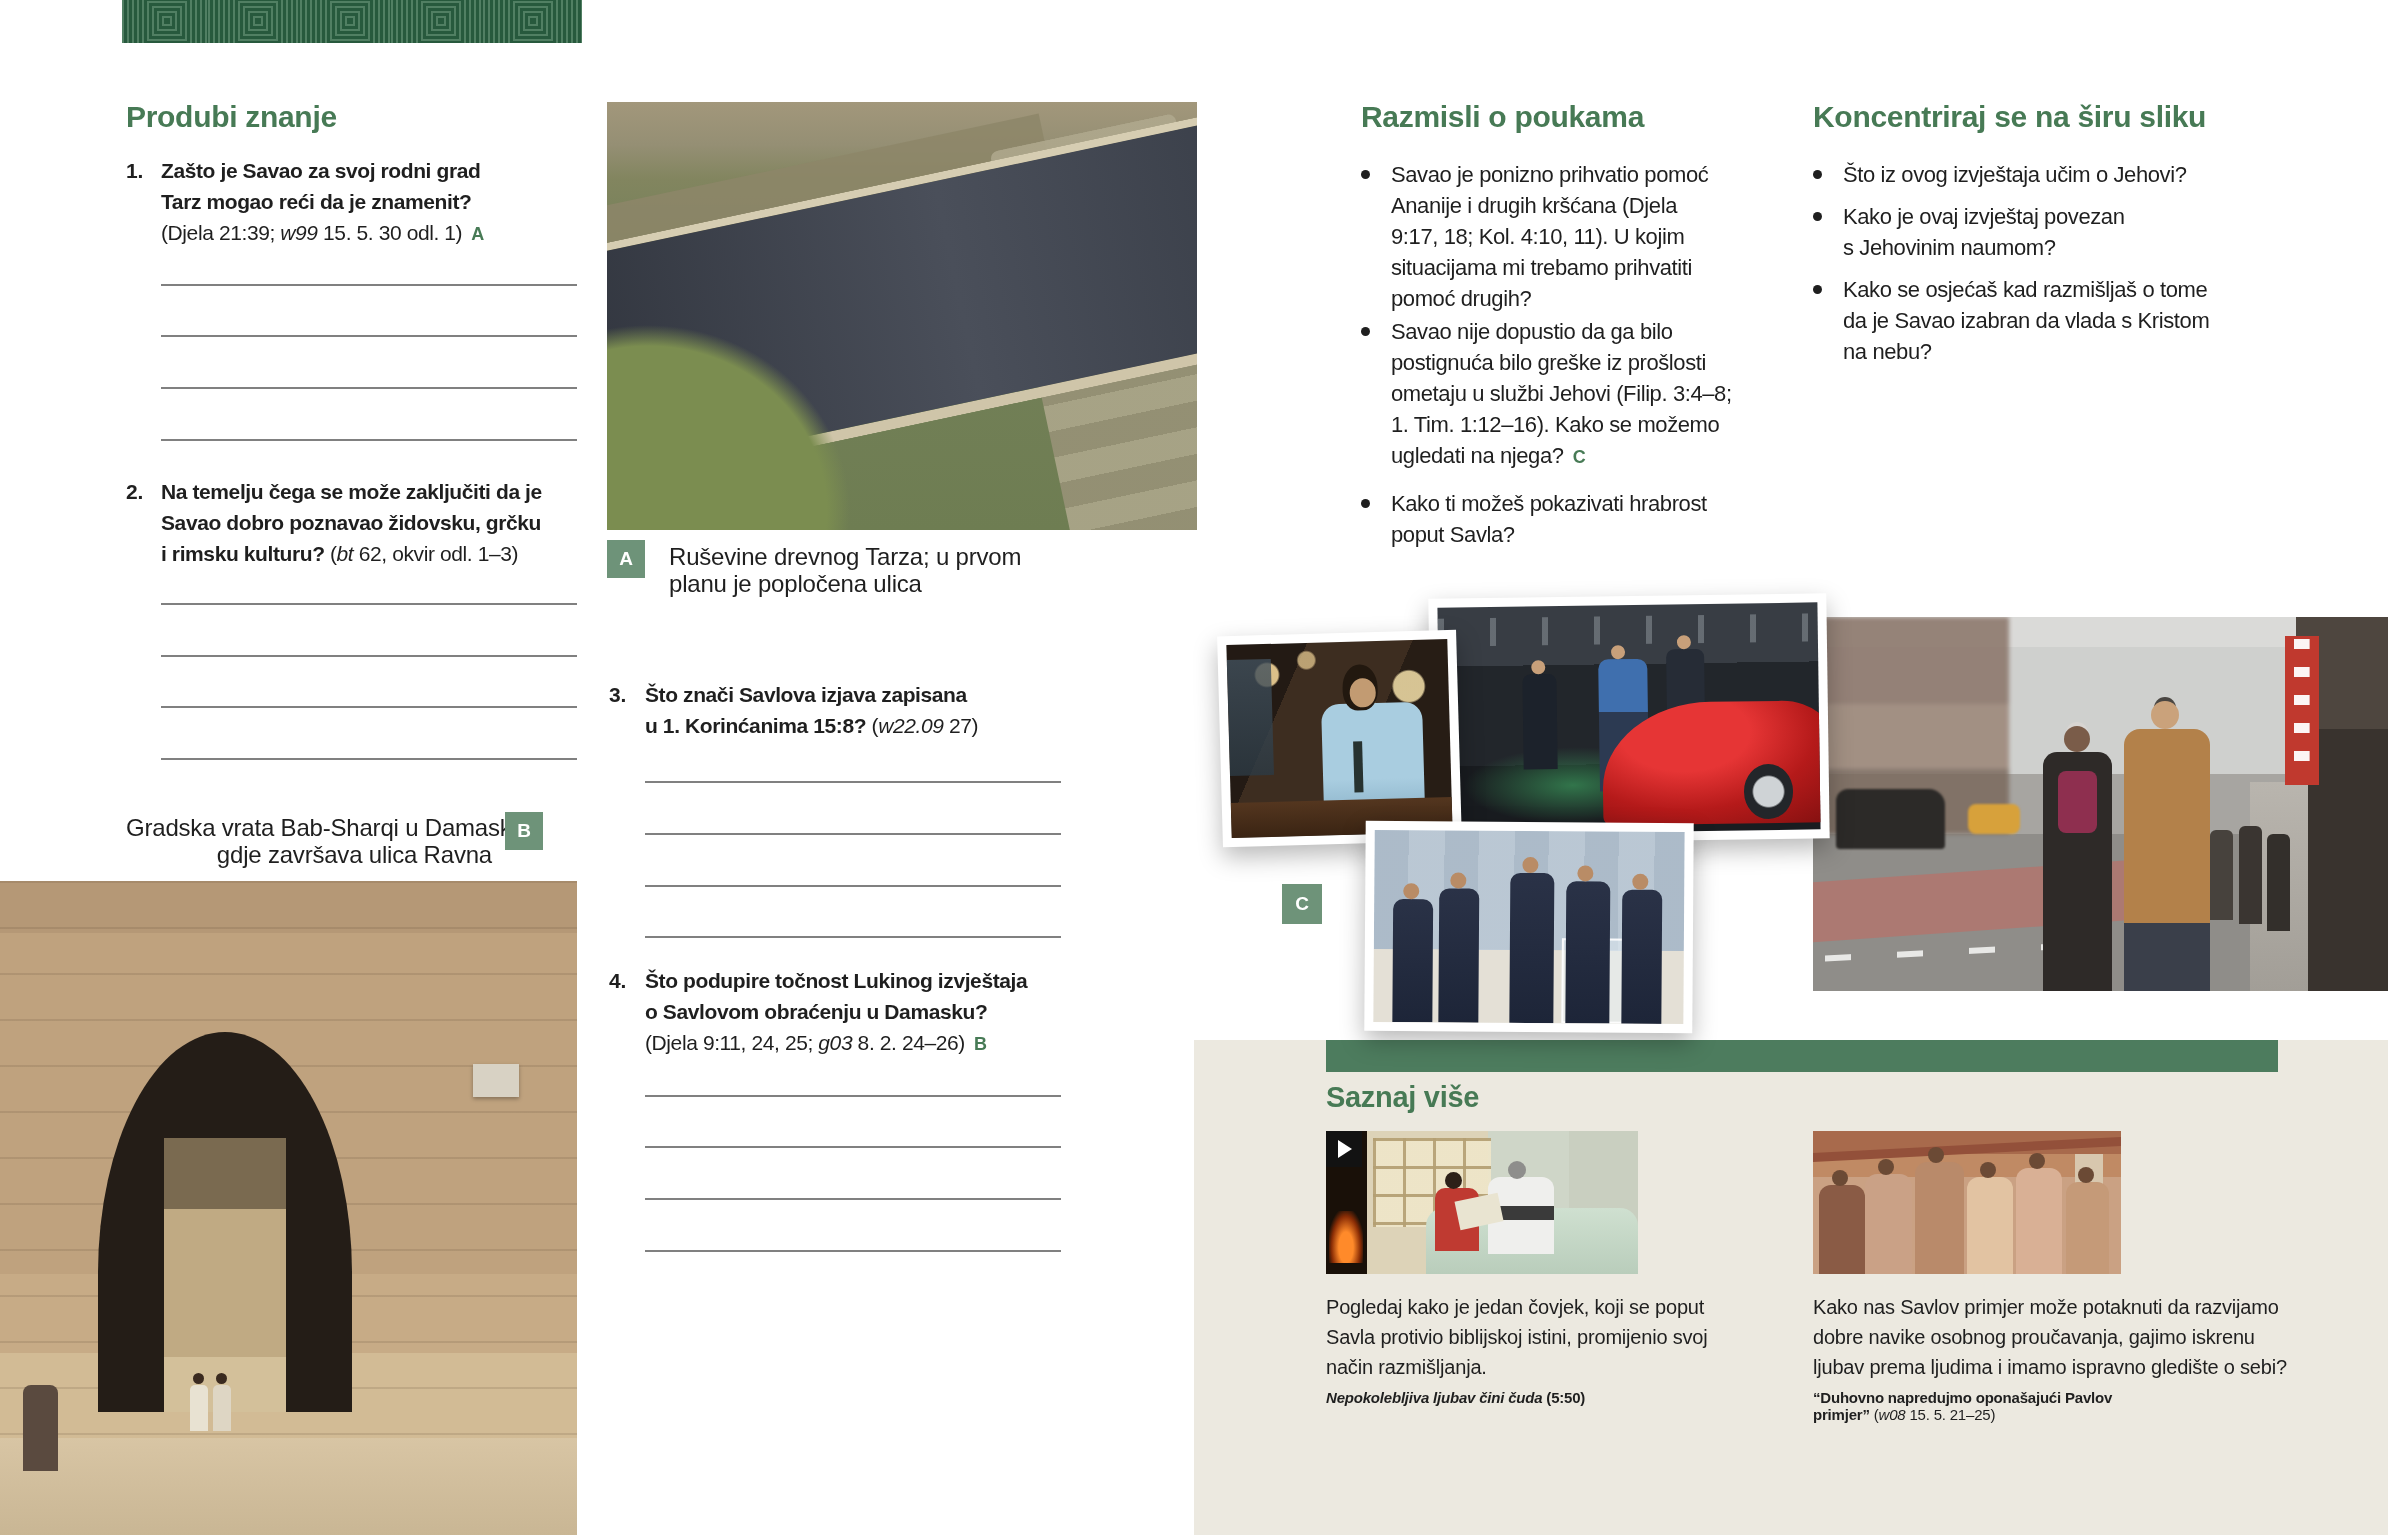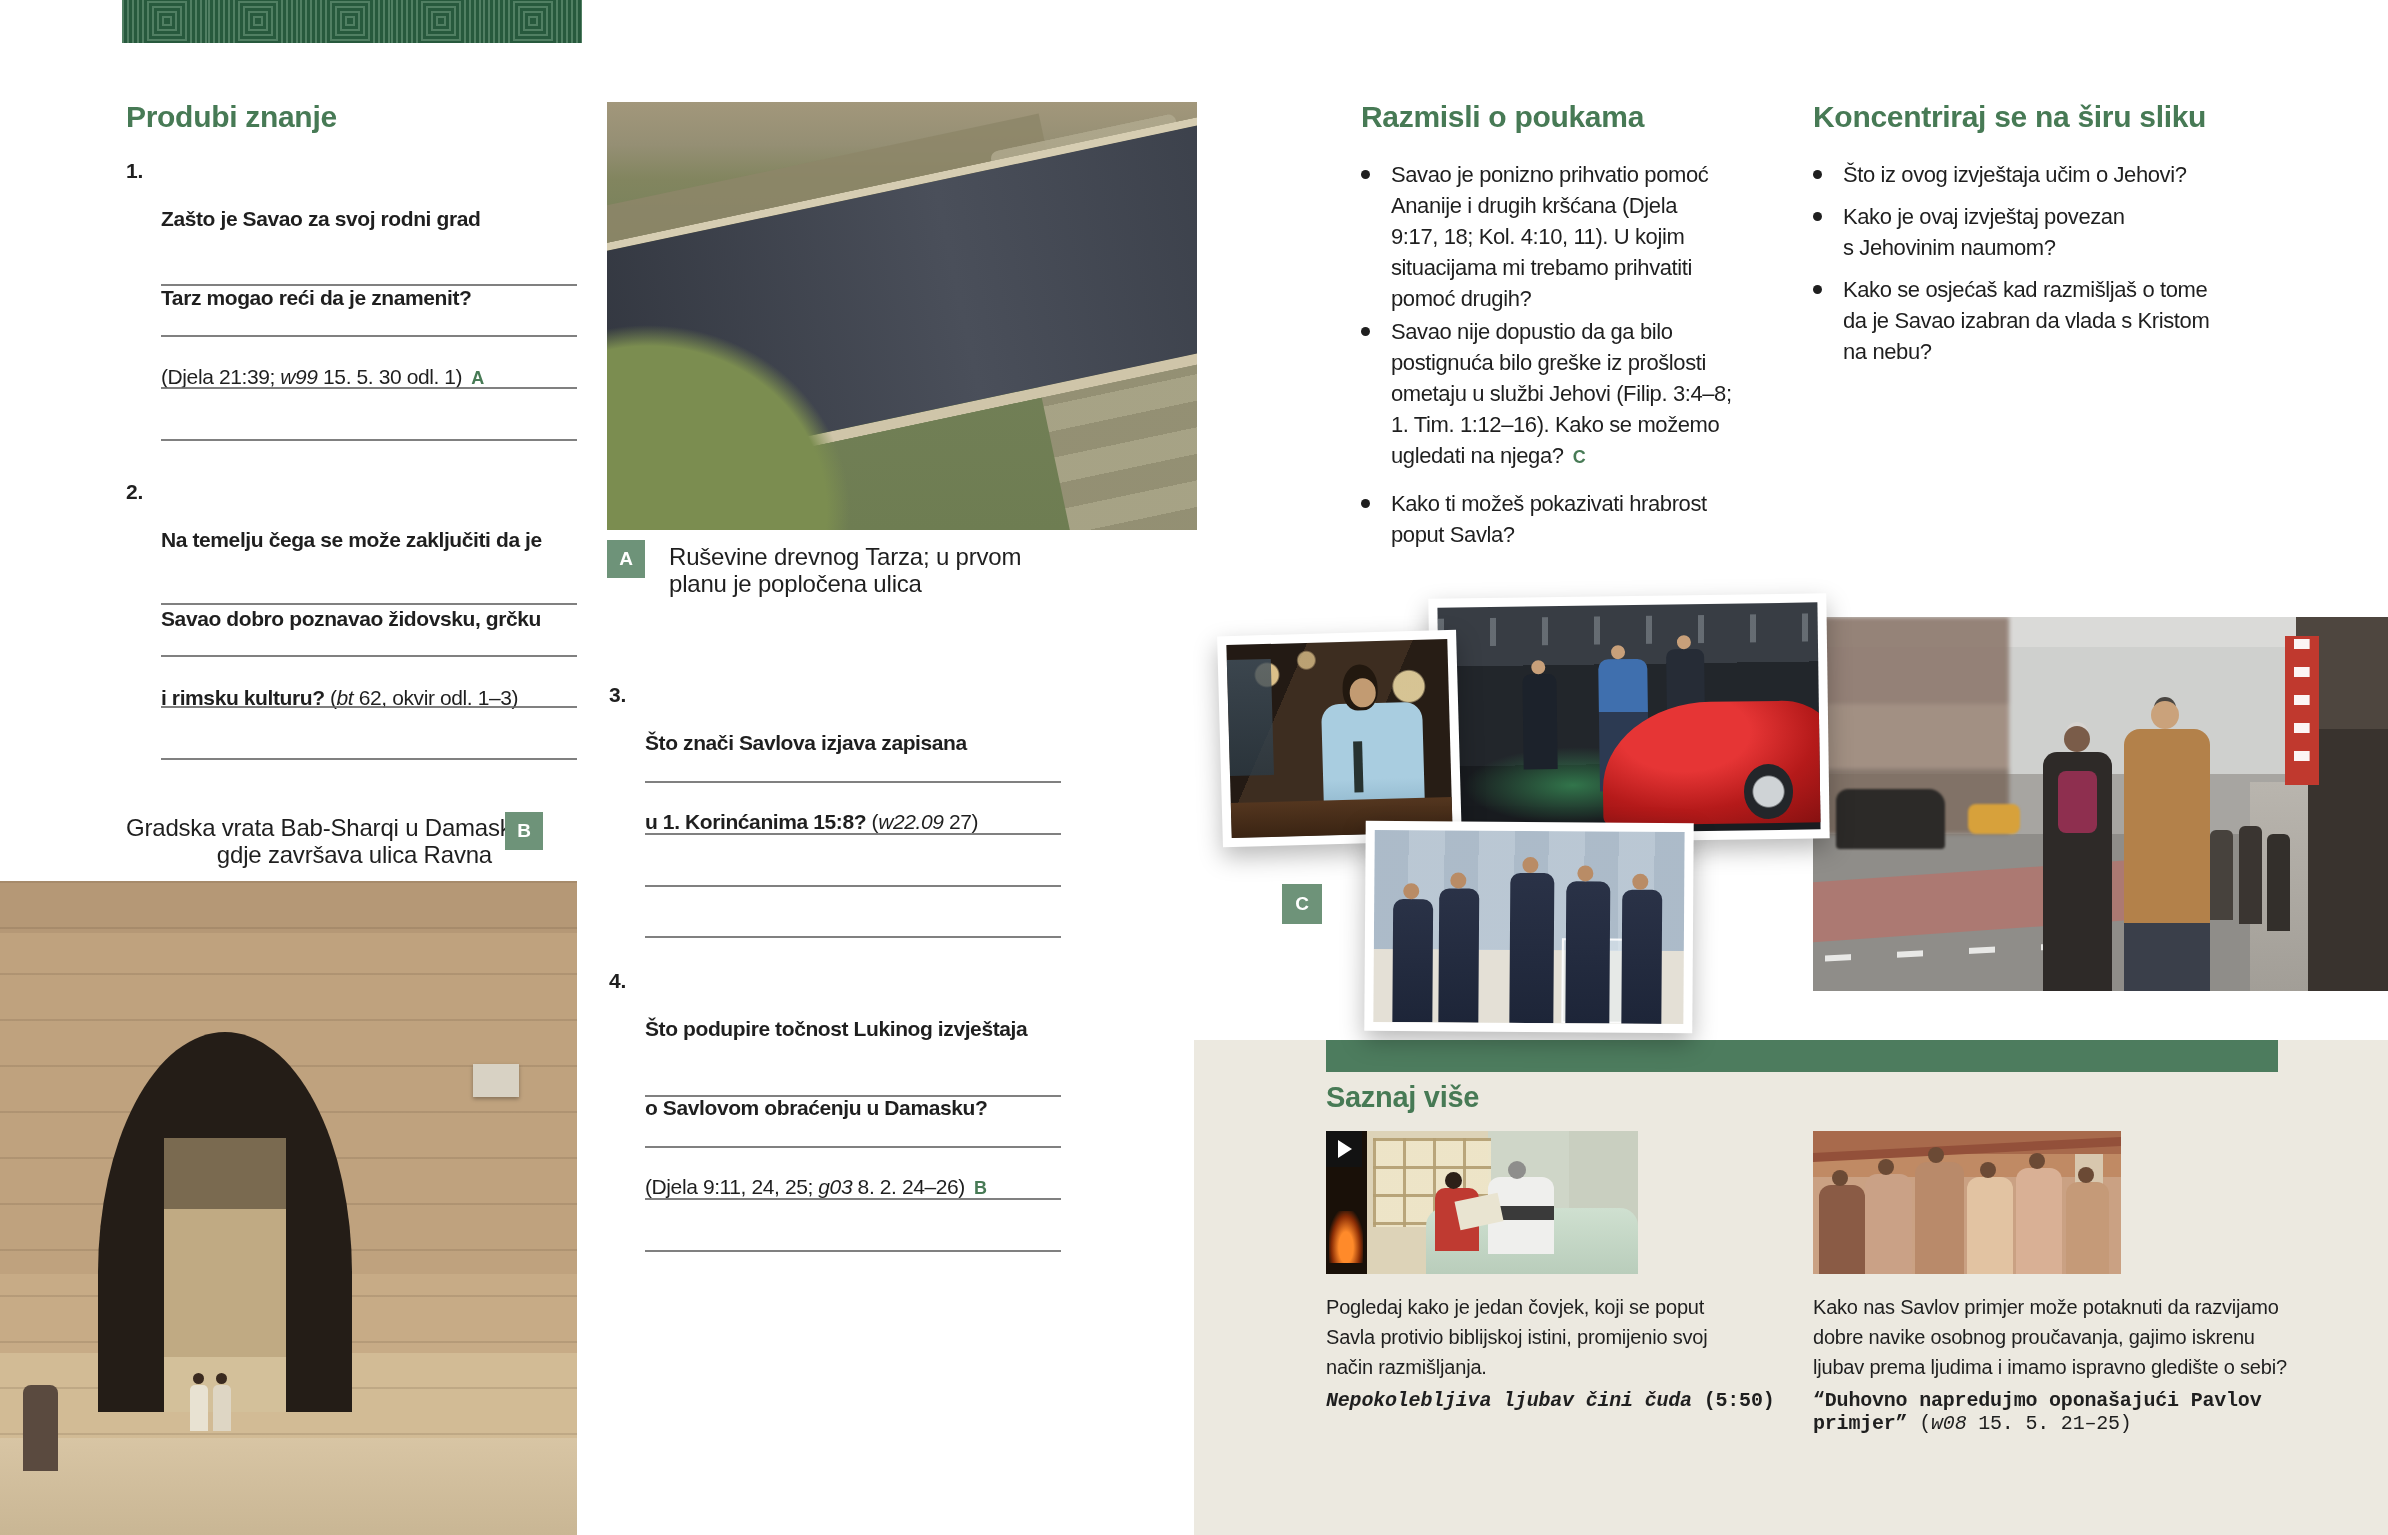--- a/index.html
+++ b/index.html
@@ -3,21 +3,21 @@
 <meta charset="utf-8">
 <style>
   html,body{margin:0;padding:0;background:#ffffff;}
   #page{position:relative;width:2388px;height:1535px;background:#ffffff;overflow:hidden;
         font-family:"Liberation Sans",sans-serif;color:#1f1f1f;}
   
   .h-green{position:absolute;font-size:30px;font-weight:700;color:#477a55;letter-spacing:-0.3px;}
   
   .qnum{position:absolute;font-size:21px;font-weight:700;letter-spacing:-0.3px;}
   .qblock{position:absolute;}
-  .ql{font-size:21px;line-height:31px;letter-spacing:-0.4px;white-space:nowrap;margin-top:48px;}
+  .ql{font-size:21px;line-height:31px;letter-spacing:-0.4px;white-space:nowrap;}
   .b{font-weight:700;}
   .it{font-style:italic;}
   .marker{color:#477a55;font-weight:700;font-size:18px;margin-left:9px;}
   .wline{position:absolute;height:0;border-top:2px solid #6a6a6a;opacity:.85;}
   
   .bul{position:absolute;}
   .dot{position:absolute;left:0;top:11px;width:9px;height:9px;border-radius:50%;background:#1f1f1f;}
   .bl{margin-left:30px;font-size:22px;line-height:31px;letter-spacing:-0.4px;white-space:nowrap;}
   
   .cap{position:absolute;font-size:24px;line-height:27px;letter-spacing:-0.2px;white-space:nowrap;}
@@ -104,21 +104,21 @@
   #street-ph .w1::after{content:'';position:absolute;top:-26px;left:30%;width:26px;height:26px;border-radius:50%;background:#7a5c49;box-shadow:0 -6px 0 -2px #d8d5d2;}
   #street-ph .w2{left:54%;top:30%;width:15%;height:70%;background:linear-gradient(180deg,#b3814a 0 74%,#3a3f4a 74%);border-radius:16px 16px 0 0;}
   #street-ph .w2::after{content:'';position:absolute;top:-28px;left:32%;width:28px;height:28px;border-radius:50%;background:#caa27b;box-shadow:0 -7px 0 -3px #4a4642;}
   #street-ph .s1{right:22%;top:56%;width:4%;height:26%;background:#3a3531;border-radius:6px 6px 0 0;}
   #street-ph .s2{right:27%;top:57%;width:4%;height:24%;background:#47423d;border-radius:6px 6px 0 0;}
   #street-ph .s3{right:17%;top:58%;width:4%;height:26%;background:#332f2b;border-radius:6px 6px 0 0;}
   
   #panel{position:absolute;left:1194px;top:1040px;width:1194px;height:496px;background:#ece9e0;}
   #panel-bar{position:absolute;left:1326px;top:1040px;width:952px;height:32px;background:#4d7c5e;}
   .sz-p{position:absolute;font-size:20px;line-height:30px;letter-spacing:-0.2px;white-space:nowrap;}
-  .sz-title{position:absolute;font-size:20px;font-weight:700;letter-spacing:-0.2px;white-space:nowrap;font-family:Liberation Mono, monospace;}
+  .sz-title{position:absolute;font-size:15px;font-weight:700;letter-spacing:-0.2px;white-space:nowrap;}
   
   #t1-ph{background:linear-gradient(90deg,#191008 0 13%,#ddd3b8 13% 52%,#cfd6c8 52% 78%,#c9cfc0 78%);}
   #t1-ph .win{left:15%;top:5%;width:38%;height:62%;background:
       repeating-linear-gradient(90deg,rgba(180,159,114,.9) 0 3px,rgba(0,0,0,0) 3px 30px),
       repeating-linear-gradient(180deg,rgba(180,159,114,.9) 0 3px,rgba(239,230,201,.9) 3px 28px);}
   #t1-ph .fire{left:1%;bottom:8%;width:11%;height:36%;background:radial-gradient(ellipse at 50% 70%,#ff8a2a 0 30%,#8a2d05 60%,rgba(0,0,0,0) 78%);}
   #t1-ph .couch{right:0;bottom:0;width:68%;height:46%;background:linear-gradient(180deg,#cfe0d0,#b9cdbb);border-radius:18px 18px 0 0;}
   #t1-ph .p1{left:35%;bottom:16%;width:14%;height:44%;background:#bf3a31;border-radius:10px 10px 0 0;}
   #t1-ph .p1::after{content:'';position:absolute;top:-16px;left:22%;width:17px;height:17px;border-radius:50%;background:#2c2018;}
   #t1-ph .p2{left:52%;bottom:14%;width:21%;height:54%;background:linear-gradient(180deg,#efefed 0 38%,#3a3a3a 38% 56%,#efefed 56%);border-radius:12px 12px 0 0;}

